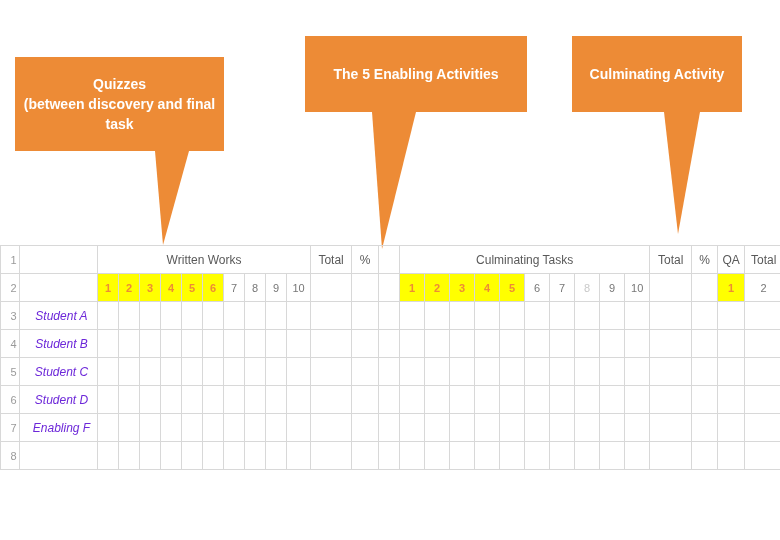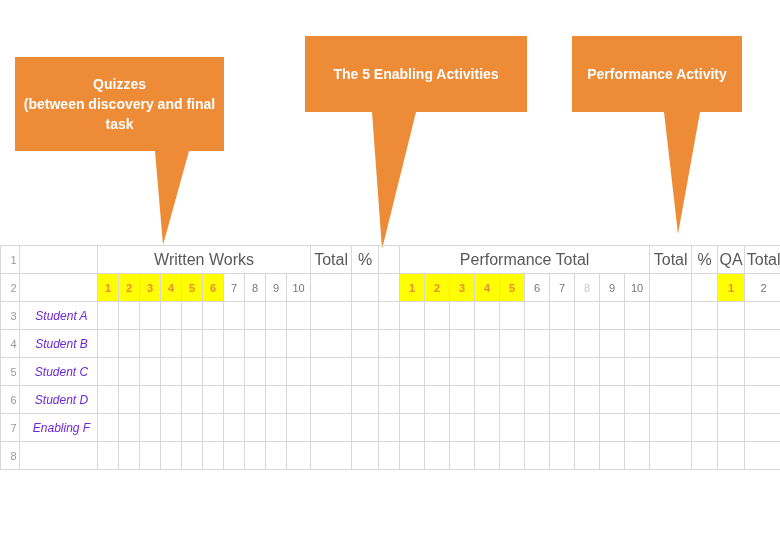--- a/index.html
+++ b/index.html
@@ -114,21 +114,21 @@
   }
   .namecell {
     text-align: left;
     padding-left: 6px !important;
     color: #6d28d9;
     font-size: 12px;
     font-style: italic;
   }
   .hdr {
     color: #595959;
-    font-size: 16px;
+    font-size: 12px;
   }
   .hilite {
     background: #FFFF00;
     color: #ED8B36;
     font-weight: bold;
   }
   .numhdr {
     color: #777777;
   }
   .faint {
@@ -144,21 +144,21 @@
 (between discovery and final task</span>
 </div>
 <div class="tail" id="tail-quizzes"></div>
 
 <div class="callout" id="callout-enabling">
   <span class="callout-text">The 5 Enabling Activities</span>
 </div>
 <div class="tail" id="tail-enabling"></div>
 
 <div class="callout" id="callout-culminating">
-  <span class="callout-text">Performance Activity</span>
+  <span class="callout-text">Culminating Activity</span>
 </div>
 <div class="tail" id="tail-culminating"></div>
 
 <table id="sheet">
   <colgroup>
     <col style="width:19px">
       <col style="width:78px">
     <col style="width:21px">
       <col style="width:21px">
       <col style="width:21px">
@@ -189,21 +189,21 @@
   </colgroup>
 
   <tbody>
       <tr>
     <td class="rowhead">1</td>
     <td class="blank"></td>
     <td class="hdr" colspan="10">Written Works</td>
     <td class="hdr">Total</td>
     <td class="hdr">%</td>
     <td class="blank"></td>
-    <td class="hdr" colspan="10">Performance Total</td>
+    <td class="hdr" colspan="10">Culminating Tasks</td>
     <td class="hdr">Total</td>
     <td class="hdr">%</td>
     <td class="hdr">QA</td>
     <td class="hdr">Total</td>
 
   </tr>
 
   <tr>
     <td class="rowhead">2</td>
     <td class="blank"></td>

